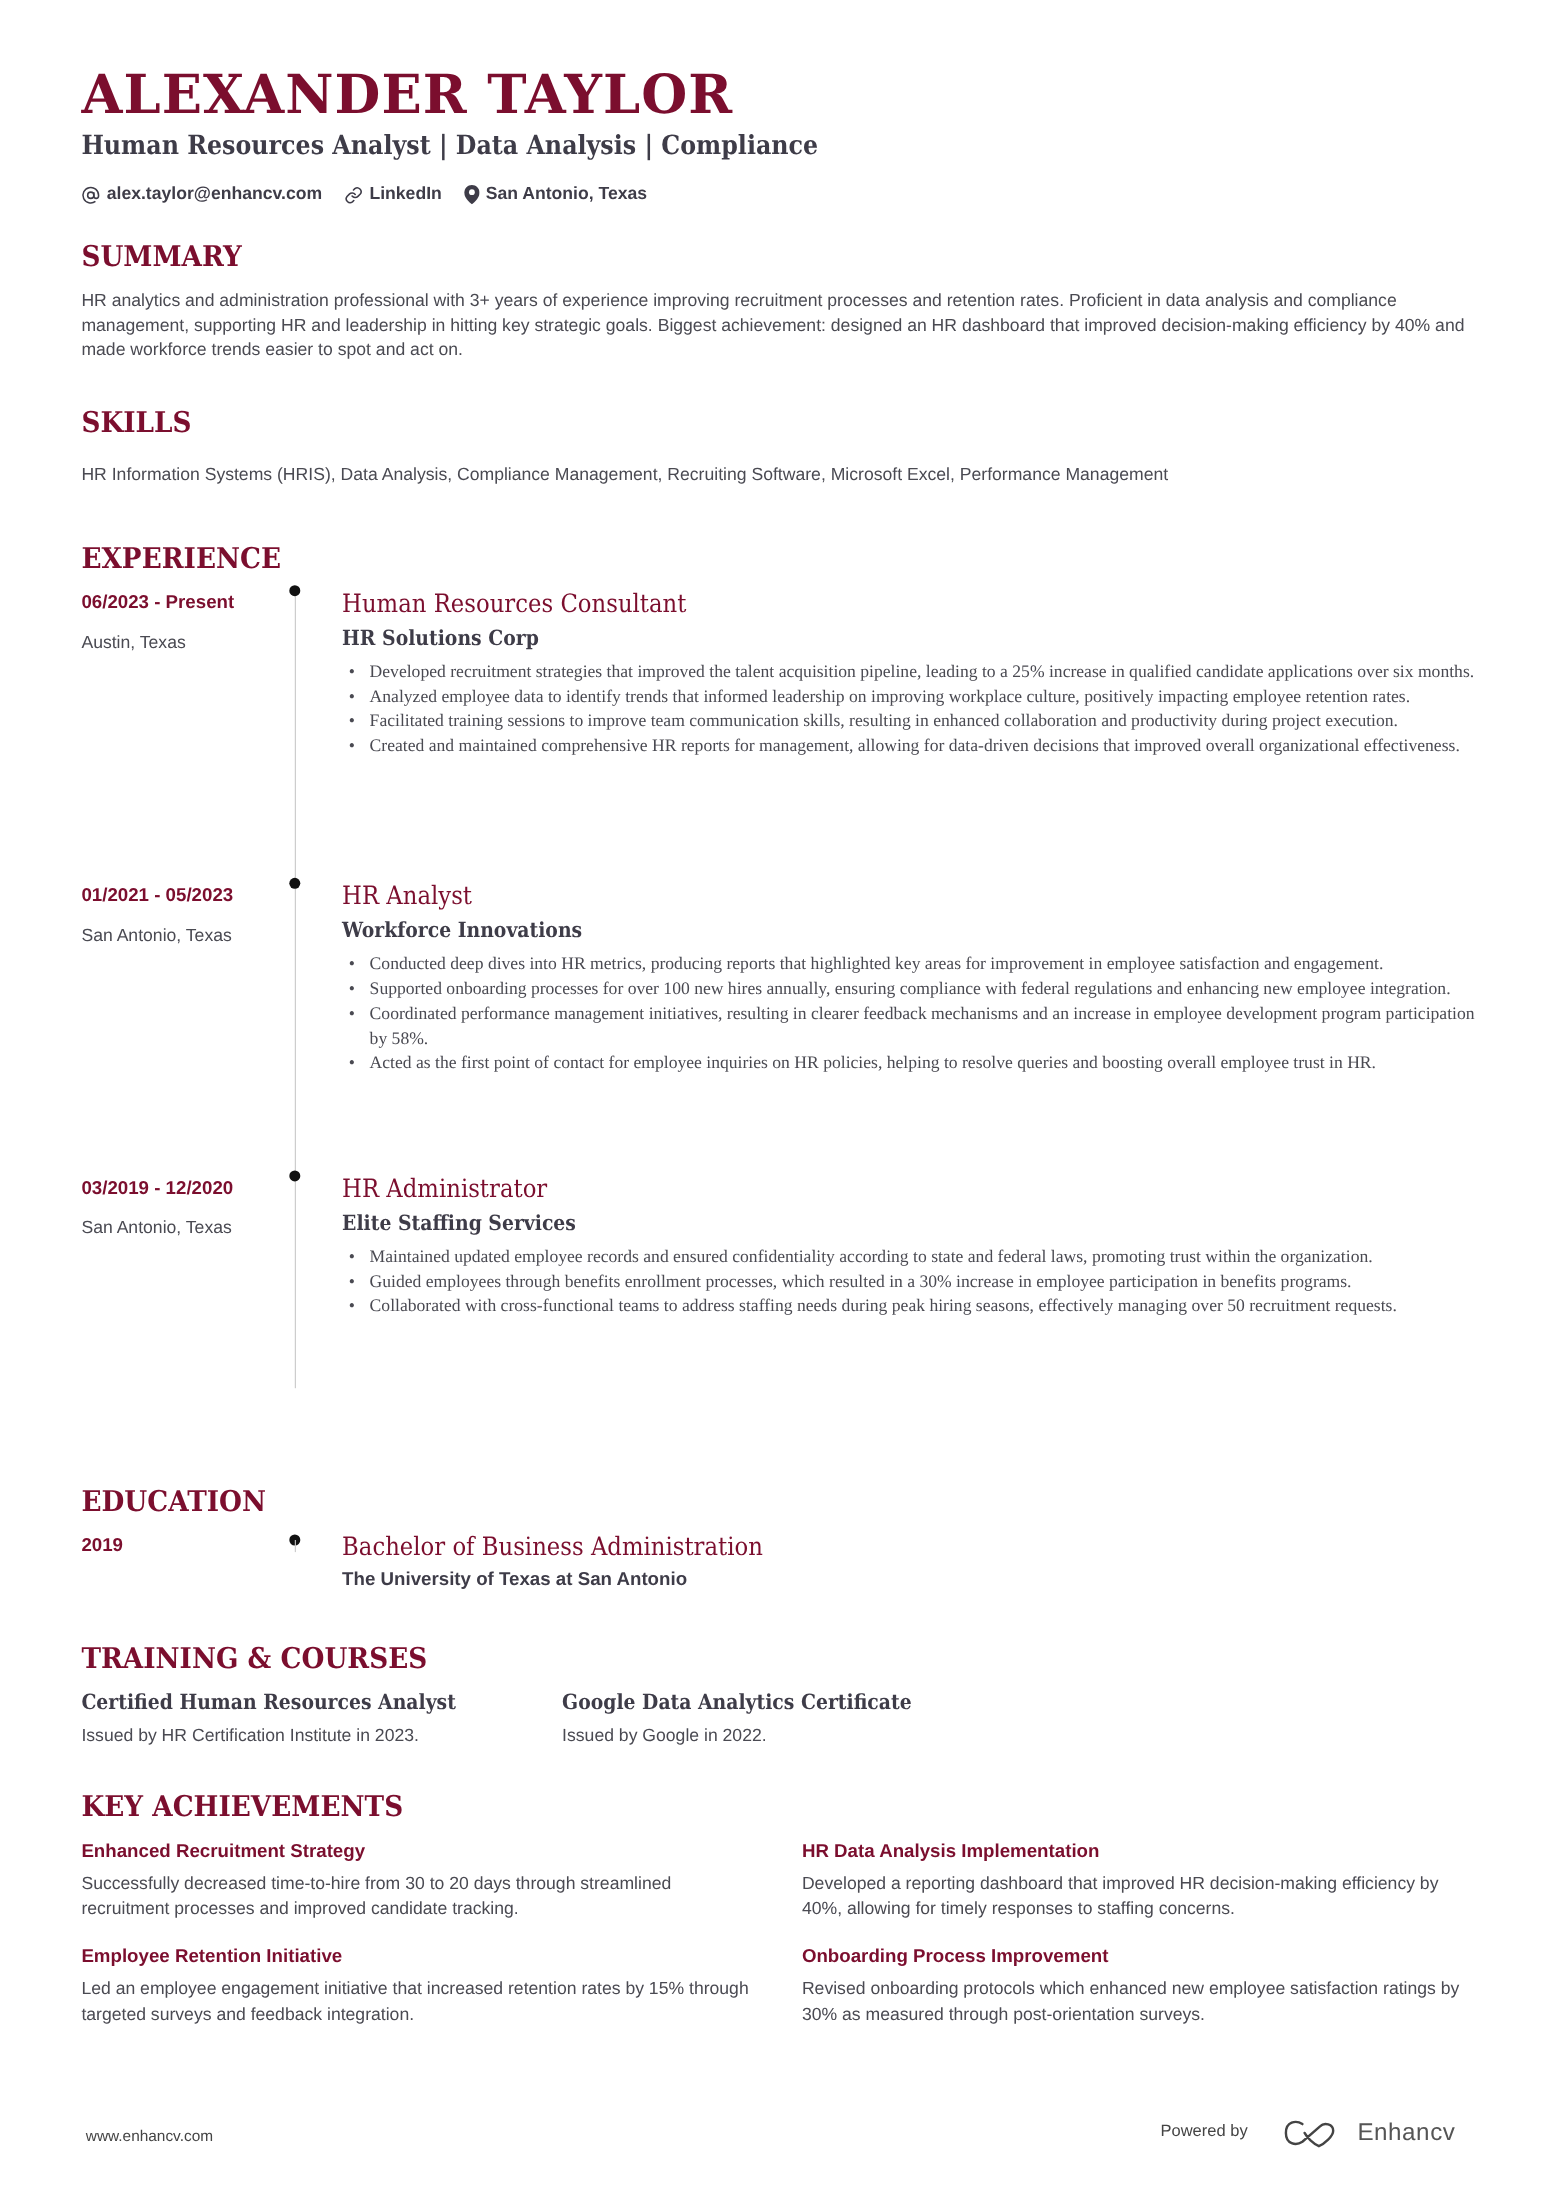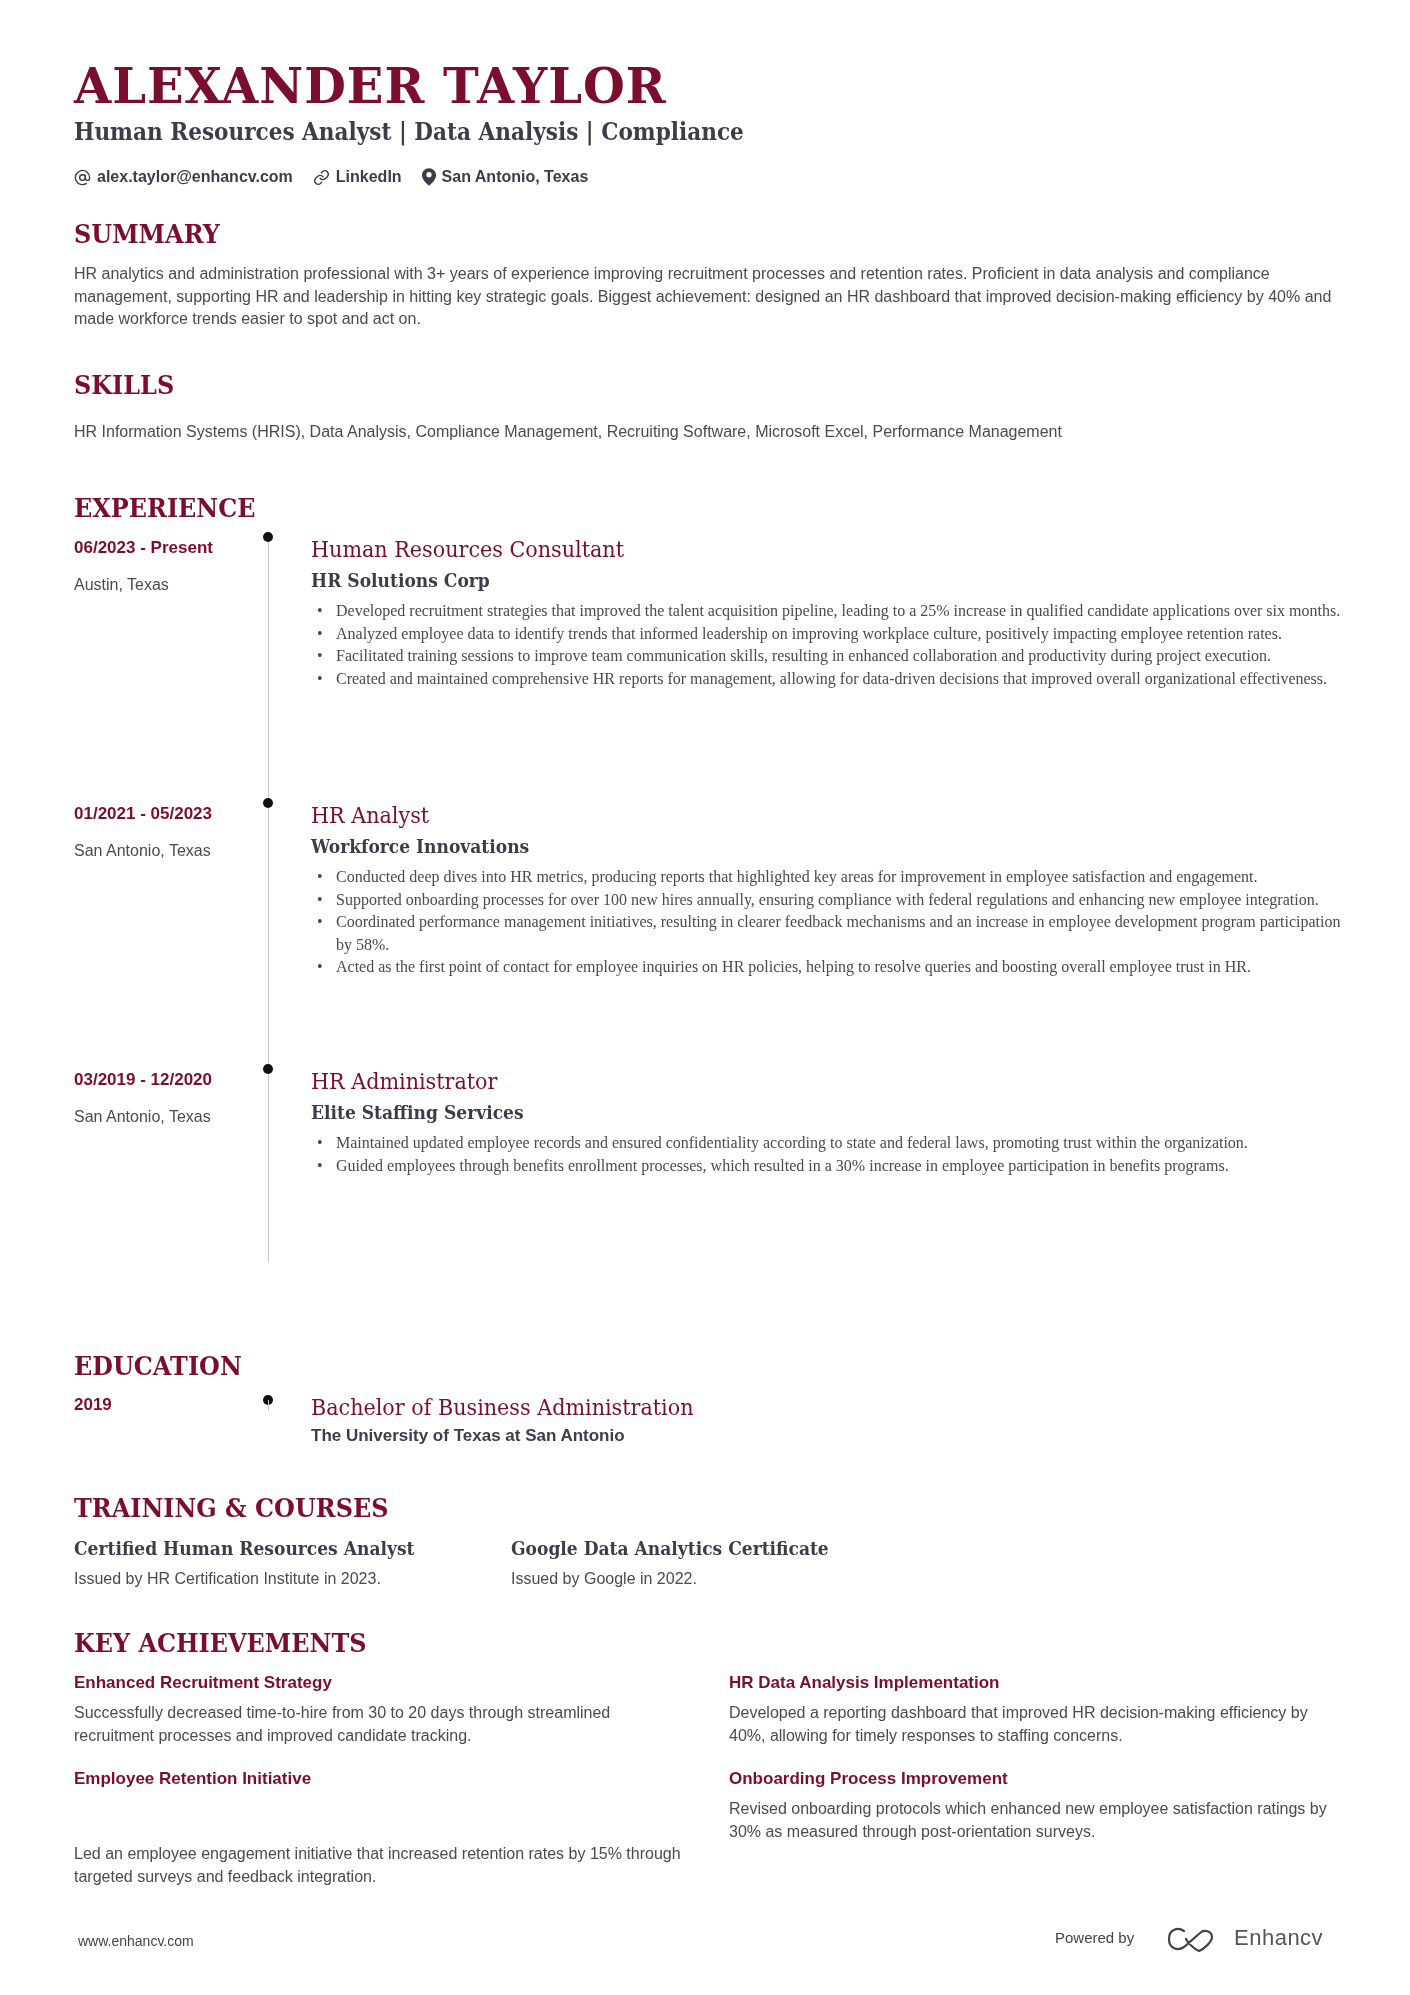--- a/index.html
+++ b/index.html
@@ -118,20 +118,21 @@
 </ul>
 
 <div class="abs dot" style="top:1064px;"></div>
 <div class="abs exp-date" style="top:1069px;">03/2019 - 12/2020</div>
 <div class="abs exp-loc" style="top:1106px;">San Antonio, Texas</div>
 <div class="abs job-title" style="top:1067px;">HR Administrator</div>
 <div class="abs company" style="top:1100px;">Elite Staffing Services</div>
 <ul class="abs bullets" style="top:1132px;">
   <li>Maintained updated employee records and ensured confidentiality according to state and federal laws, promoting trust within the organization.</li>
   <li>Guided employees through benefits enrollment processes, which resulted in a 30% increase in employee participation in benefits programs.</li>
+  <li>Collaborated with cross-functional teams to address staffing needs during peak hiring seasons, effectively managing over 50 recruitment requests.</li>
 </ul>
 
 <div class="abs section-title" style="top:1351px;">EDUCATION</div>
 <div class="abs dot" style="top:1395px;"></div>
 <div class="abs timeline-line" style="top:1400px; height:11px;"></div>
 <div class="abs exp-date" style="top:1394px;">2019</div>
 <div class="abs edu-degree" style="top:1393px;">Bachelor of Business Administration</div>
 <div class="abs edu-school" style="top:1425px;">The University of Texas at San Antonio</div>
 
 <div class="abs section-title" style="top:1493px;">TRAINING &amp; COURSES</div>
@@ -142,21 +143,21 @@
 
 <div class="abs section-title" style="top:1628px;">KEY ACHIEVEMENTS</div>
 
 <div class="abs ach-title" style="left:74px; top:1672px;">Enhanced Recruitment Strategy</div>
 <div class="abs ach-desc" style="left:74px; top:1702px;">Successfully decreased time-to-hire from 30 to 20 days through streamlined recruitment processes and improved candidate tracking.</div>
 
 <div class="abs ach-title" style="left:729px; top:1672px;">HR Data Analysis Implementation</div>
 <div class="abs ach-desc" style="left:729px; top:1702px;">Developed a reporting dashboard that improved HR decision-making efficiency by 40%, allowing for timely responses to staffing concerns.</div>
 
 <div class="abs ach-title" style="left:74px; top:1768px;">Employee Retention Initiative</div>
-<div class="abs ach-desc" style="left:74px; top:1798px;margin-top:45px;">Led an employee engagement initiative that increased retention rates by 15% through targeted surveys and feedback integration.</div>
+<div class="abs ach-desc" style="left:74px; top:1798px;">Led an employee engagement initiative that increased retention rates by 15% through targeted surveys and feedback integration.</div>
 
 <div class="abs ach-title" style="left:729px; top:1768px;">Onboarding Process Improvement</div>
 <div class="abs ach-desc" style="left:729px; top:1798px;">Revised onboarding protocols which enhanced new employee satisfaction ratings by 30% as measured through post-orientation surveys.</div>
 
 <div class="abs footer-url">www.enhancv.com</div>
 <div class="abs powered">Powered by</div>
 <div class="abs logo">
   <svg width="50" height="28" viewBox="0 0 50 28" fill="none" stroke="#444" stroke-width="2.2" stroke-linecap="round">
     <path d="M18 6 C12 2, 3 4, 3 14 C3 24, 12 26, 18 22 L34 8 C38 4, 46 6, 46 12 C46 17, 38 24, 33 26 C28 24, 22 18, 20 14"></path>
   </svg>

